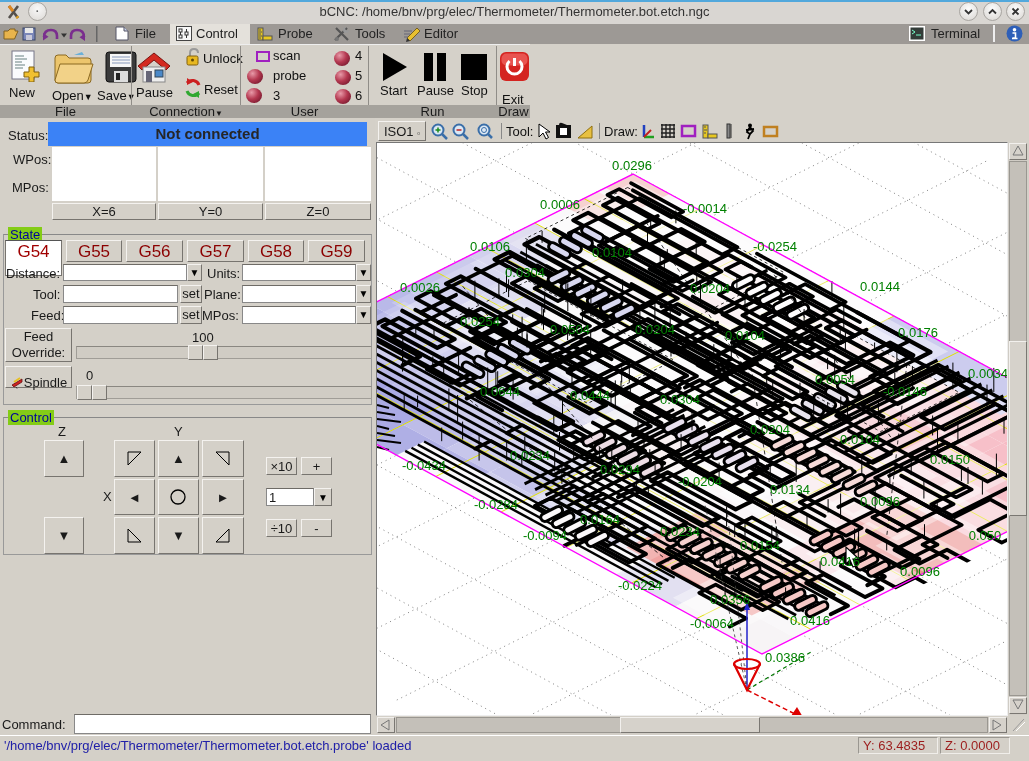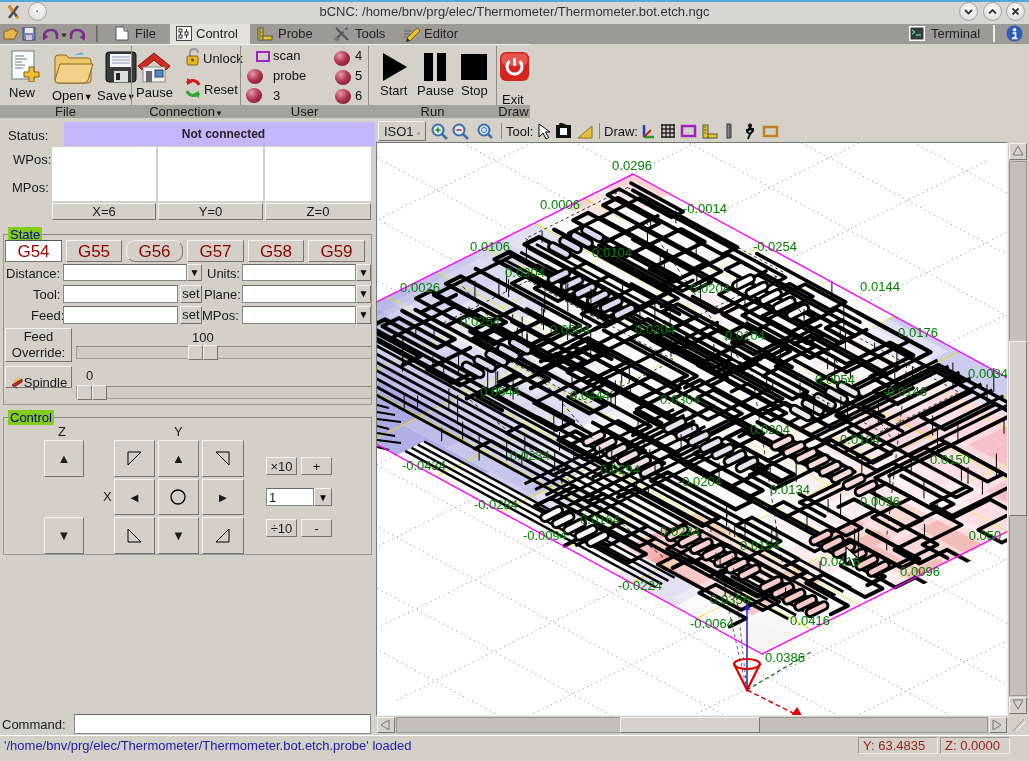--- a/index.html
+++ b/index.html
@@ -14,21 +14,21 @@
 .tabsel { background:#e4e1db; }
 
 #toolbar { left:0; top:44px; width:1029px; height:61px; background:#d5d1c9; border-top:1px solid #eee; }
 #grouplabels { left:0; top:105px; width:1029px; height:13px; background:#a5a29c; color:#f0efec; font-size:12px; }
 .glabel { top:0; height:13px; line-height:13px; text-align:center; }
 .tsep { top:47px; width:1px; height:70px; background:#908d88; }
 .tbtxt { font-size:13px; color:#111; }
 .sphere { width:16px; height:15px; border-radius:50%; background:radial-gradient(circle at 35% 30%, #e89aa8, #b43850 45%, #5c0c20); }
 
 .lbl { color:#1a1a1a; font-size:13px; }
-#statusbox { left:64px; top:122px; width:319px; height:24px; background:#c4b5fd; color:#262626; font-weight:bold; font-size:12px; text-align:center; line-height:24px; }
+#statusbox { left:48px; top:122px; width:319px; height:24px; background:#3b82f6; color:#262626; font-weight:bold; font-size:15px; text-align:center; line-height:24px; }
 .wcell { background:#fff; }
 .btn { background:#d4d0c8; border-top:1px solid #f4f2ef; border-left:1px solid #f4f2ef; border-right:1px solid #77746f; border-bottom:1px solid #77746f; text-align:center; }
 .gbtn { font-size:17px; color:#8b0000; line-height:21px; }
 .entry { background:#fff; border:1px solid #888; border-top-color:#6e6b66; }
 .combo-arrow { background:#d4d0c8; border-top:1px solid #f4f2ef; border-left:1px solid #f4f2ef; border-right:1px solid #77746f; border-bottom:1px solid #77746f; text-align:center; font-size:10px; line-height:15px; color:#000;}
 .frame { border:1px solid #999; border-top-color:#888; }
 .frametitle { color:#00009c; font-size:13px; background:#84cc16; padding:0 2px; }
 .slider-tr { background:#d0ccc4; border:1px solid #a09d97; border-top-color:#8a8781; }
 .slider-h { background:#d4d0c8; border-top:1px solid #f4f2ef; border-left:1px solid #f4f2ef; border-right:1px solid #77746f; border-bottom:1px solid #77746f; }
 
@@ -225,23 +225,23 @@
 <div class="abs lbl" style="left:12px;top:180px;">MPos:</div>
 <div class="abs wcell" style="left:52px;top:147px;width:104px;height:54px;"></div>
 <div class="abs wcell" style="left:158px;top:147px;width:105px;height:54px;"></div>
 <div class="abs wcell" style="left:265px;top:147px;width:106px;height:54px;"></div>
 <div class="abs btn" style="left:52px;top:203px;width:104px;height:17px;line-height:16px;">X=6</div>
 <div class="abs btn" style="left:158px;top:203px;width:105px;height:17px;line-height:16px;">Y=0</div>
 <div class="abs btn" style="left:265px;top:203px;width:106px;height:17px;line-height:16px;">Z=0</div>
 
 <div class="abs frame" style="left:3px;top:234px;width:369px;height:171px;"></div>
 <div class="abs frametitle" style="left:8px;top:227px;">State</div>
-<div class="abs" style="left:5px;top:240px;width:57px;height:22px;background:#fff;border:1px solid #77746f;border-top-color:#555;font-size:17px;color:#a00000;text-align:center;line-height:21px;">G54</div>
+<div class="abs" style="left:5px;top:240px;width:57px;height:36px;background:#fff;border:1px solid #77746f;border-top-color:#555;font-size:17px;color:#a00000;text-align:center;line-height:21px;">G54</div>
 <div class="abs btn gbtn" style="left:66px;top:240px;width:56px;height:22px;">G55</div>
-<div class="abs btn gbtn" style="left:126px;top:240px;width:57px;height:22px;border-radius:9px;">G56</div>
+<div class="abs btn gbtn" style="left:126px;top:240px;width:57px;height:22px;">G56</div>
 <div class="abs btn gbtn" style="left:187px;top:240px;width:57px;height:22px;">G57</div>
 <div class="abs btn gbtn" style="left:248px;top:240px;width:56px;height:22px;">G58</div>
 <div class="abs btn gbtn" style="left:308px;top:240px;width:57px;height:22px;">G59</div>
 <div class="abs lbl" style="left:6px;top:266px;">Distance:</div>
 <div class="abs entry" style="left:63px;top:264px;width:124px;height:17px;"></div>
 <div class="abs combo-arrow" style="left:187px;top:264px;width:15px;height:17px;">▼</div>
 <div class="abs lbl" style="left:207px;top:266px;">Units:</div>
 <div class="abs entry" style="left:242px;top:264px;width:114px;height:17px;"></div>
 <div class="abs combo-arrow" style="left:356px;top:264px;width:15px;height:17px;">▼</div>
 <div class="abs lbl" style="left:33px;top:287px;">Tool:</div>

